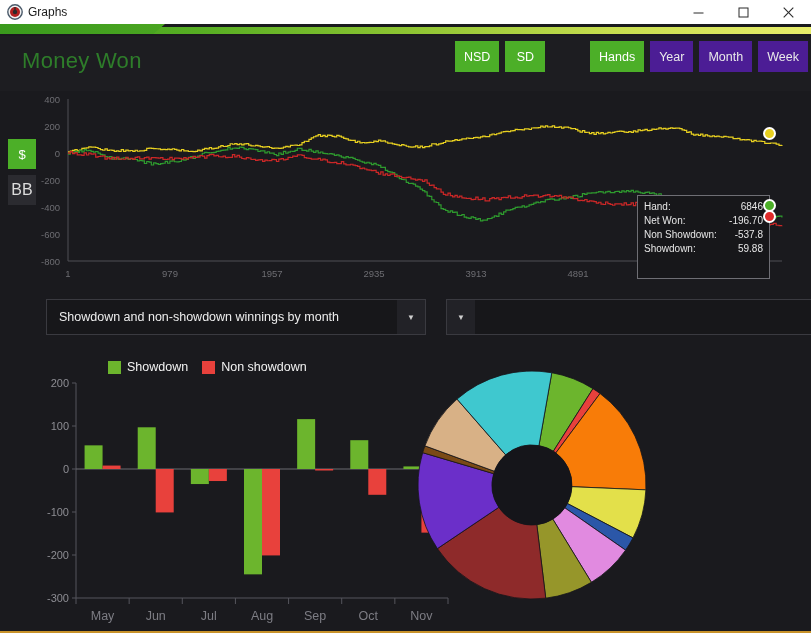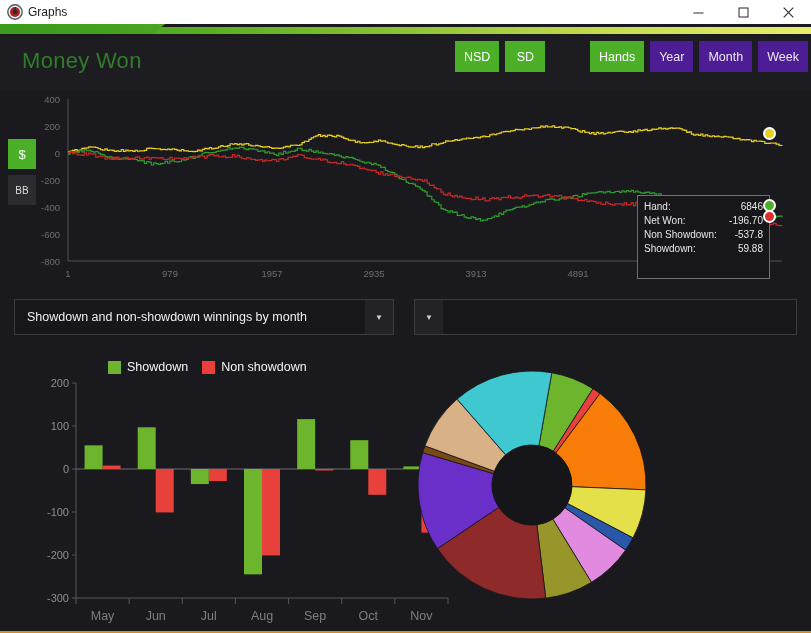--- a/index.html
+++ b/index.html
@@ -59,42 +59,42 @@
     font-family: "Liberation Sans", sans-serif;
   }
   .tbtn.on { background: #4caf28; color: #ffffff; }
 
   
   #main-chart { position: relative; height: 200px; background: #1a1a1e; }
   #side-toggles { position: absolute; left: 8px; top: 48px; width: 28px; }
   .side-btn {
     width: 28px; height: 30px; margin-bottom: 6px;
     display: flex; align-items: center; justify-content: center;
-    font-size: 10px; color: #dcdcdc; background: #2b2b30; cursor: pointer;
+    font-size: 16px; color: #dcdcdc; background: #2b2b30; cursor: pointer;
   }
   .side-btn.on { background: #4caf28; color: #ffffff; font-size: 13px; }
 
   .axis-label { font-size: 9.5px; fill: #6d6d72; font-family: "Liberation Sans", sans-serif; }
 
   
   #tooltip {
     position: absolute; left: 637px; top: 104px; width: 133px;
     border: 1px solid #6e6e74; background: #17171a;
     padding: 4px 6px 22px 6px;
   }
   .tt-row { display: flex; justify-content: space-between; font-size: 10px; color: #e6e6e6; line-height: 14px; }
   .tt-val { font-variant-numeric: tabular-nums; }
 
   .end-dot {
     position: absolute; width: 13px; height: 13px; border-radius: 50%;
     border: 2px solid #ffffff;
   }
 
   
-  #dd-row { height: 52px; position: relative; }
+  #dd-row { height: 52px; position: relative; margin-left: 32px; }
   .dd {
     position: absolute; top: 8px; height: 36px;
     background: #17171a; border: 1px solid #3a3a40;
     display: flex; align-items: center; cursor: pointer;
   }
   #dd-left { left: 14px; width: 380px; }
   #dd-right { left: 414px; width: 383px; }
   .dd-text { font-size: 12.5px; color: #ededed; padding-left: 12px; flex: 1 1 auto; }
   .dd-arrow {
     width: 28px; height: 34px; background: #222227;

